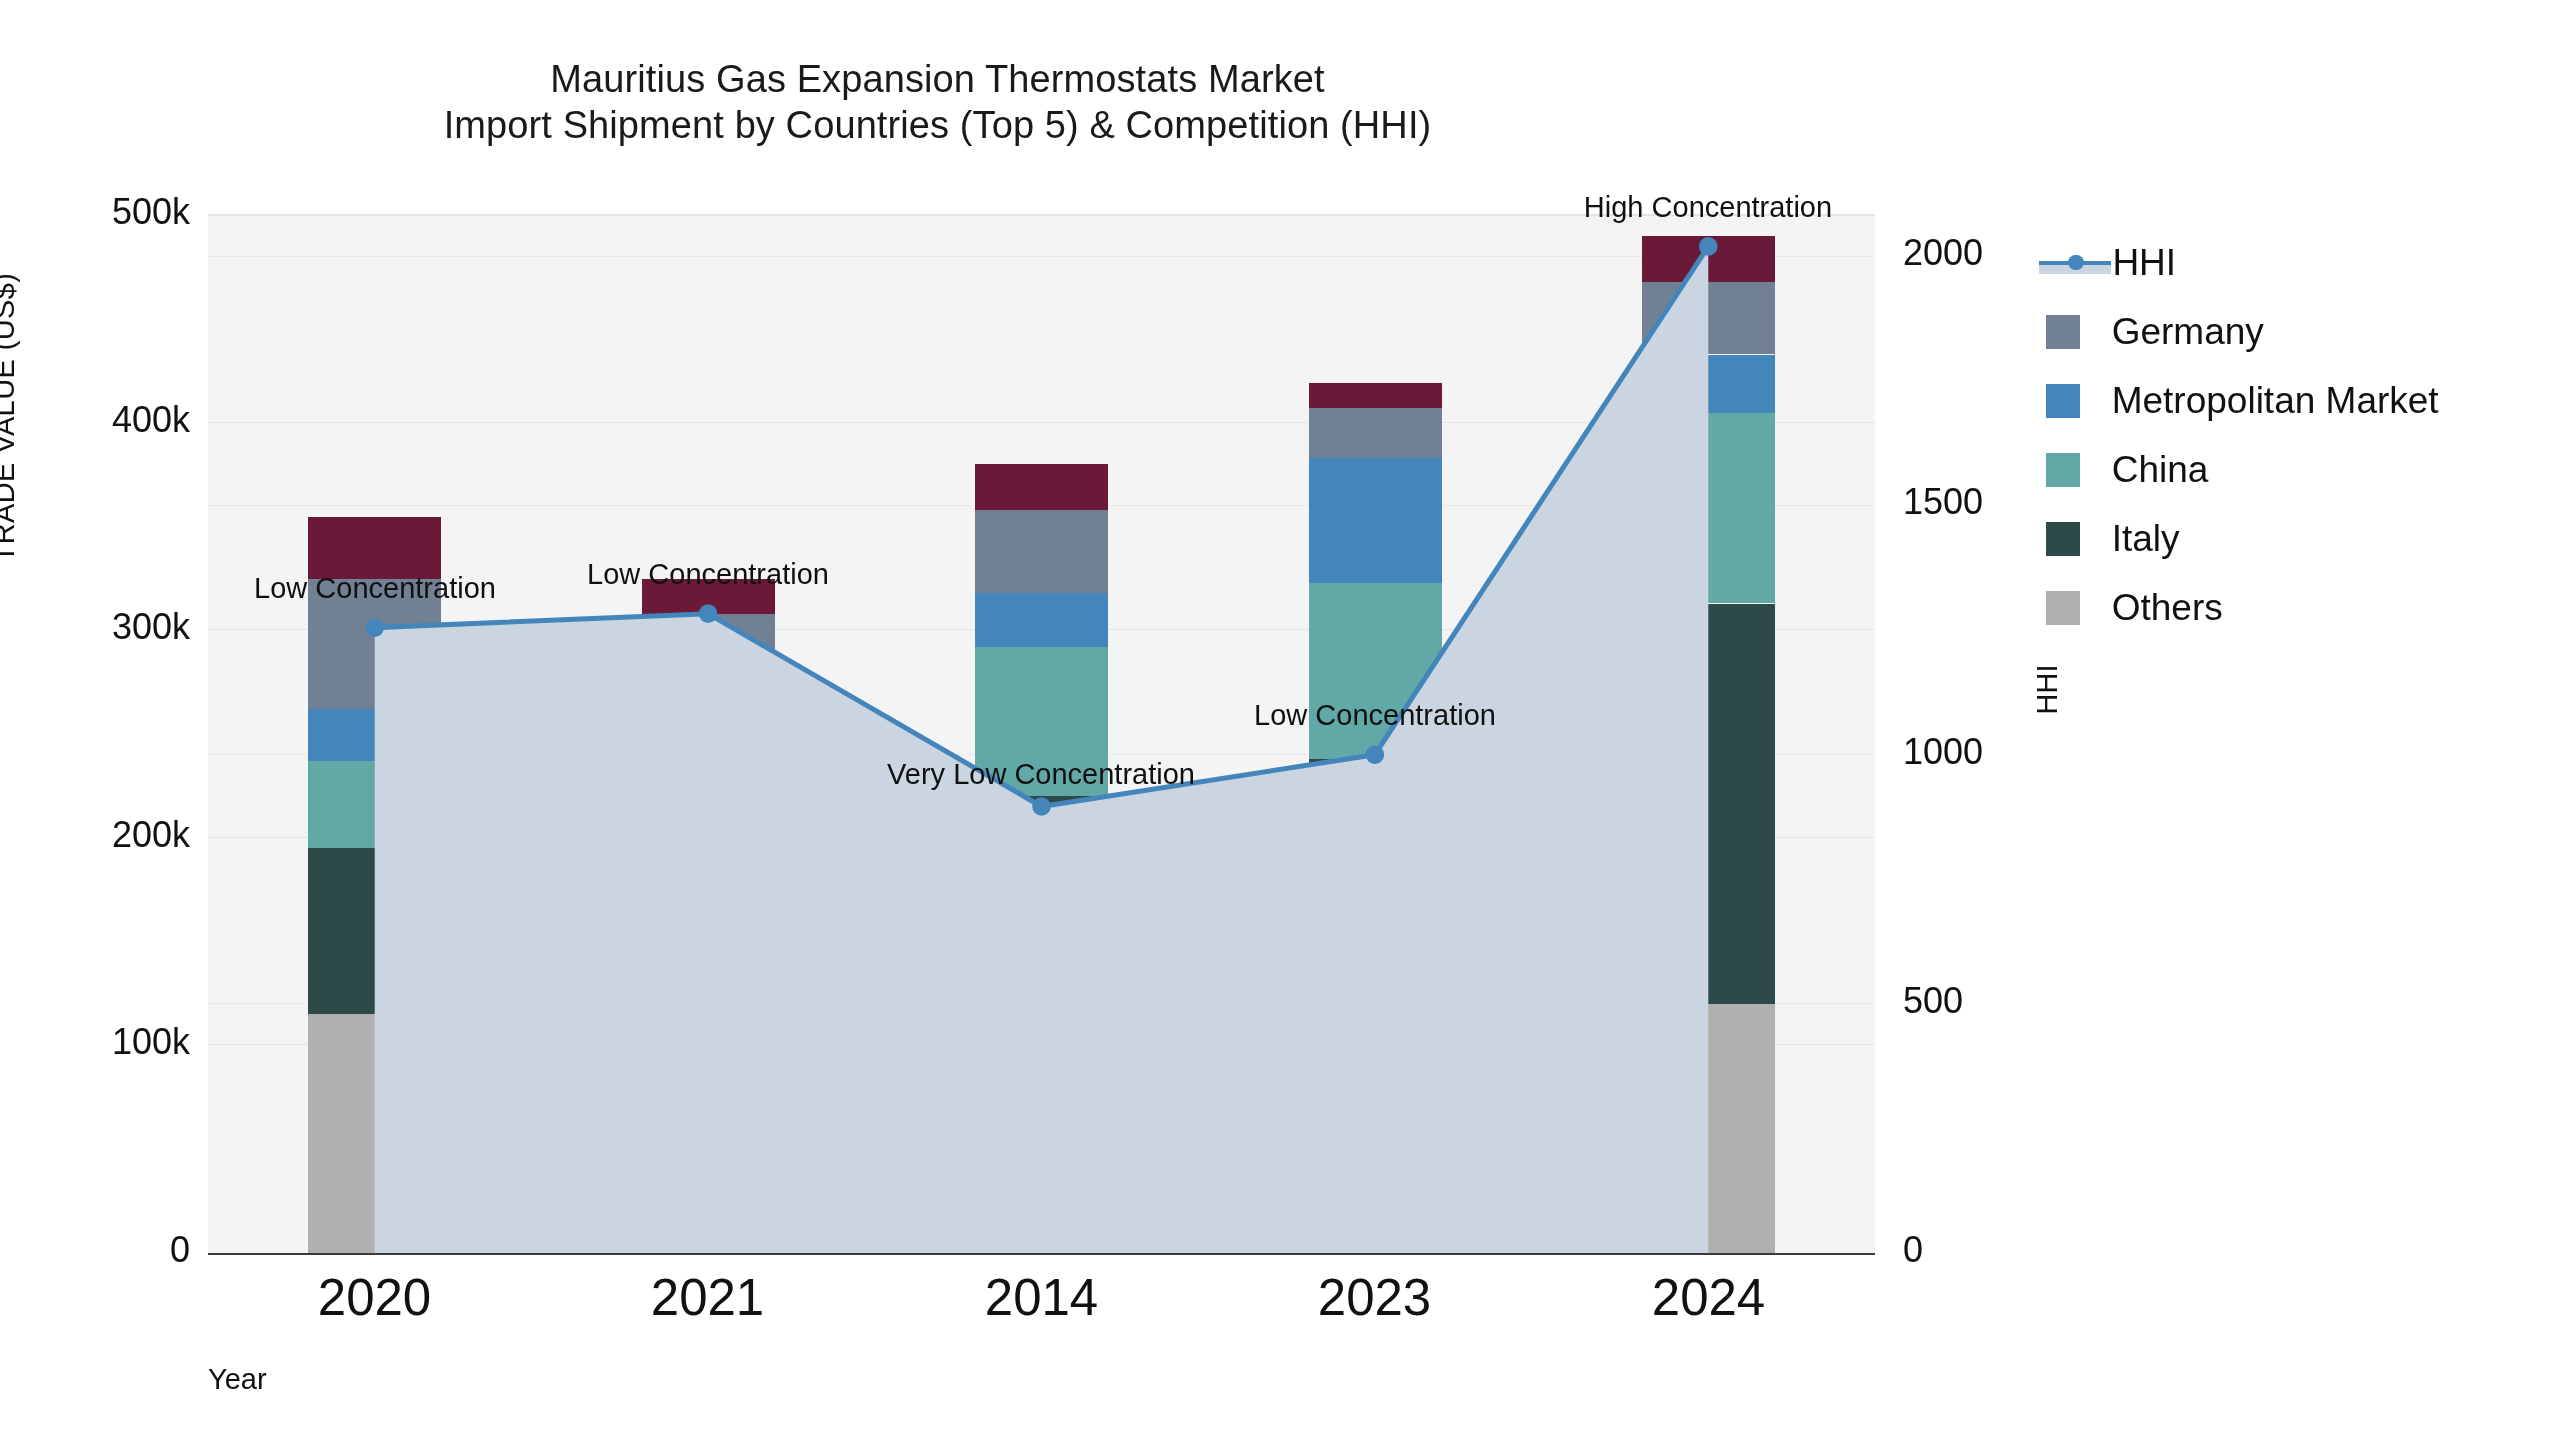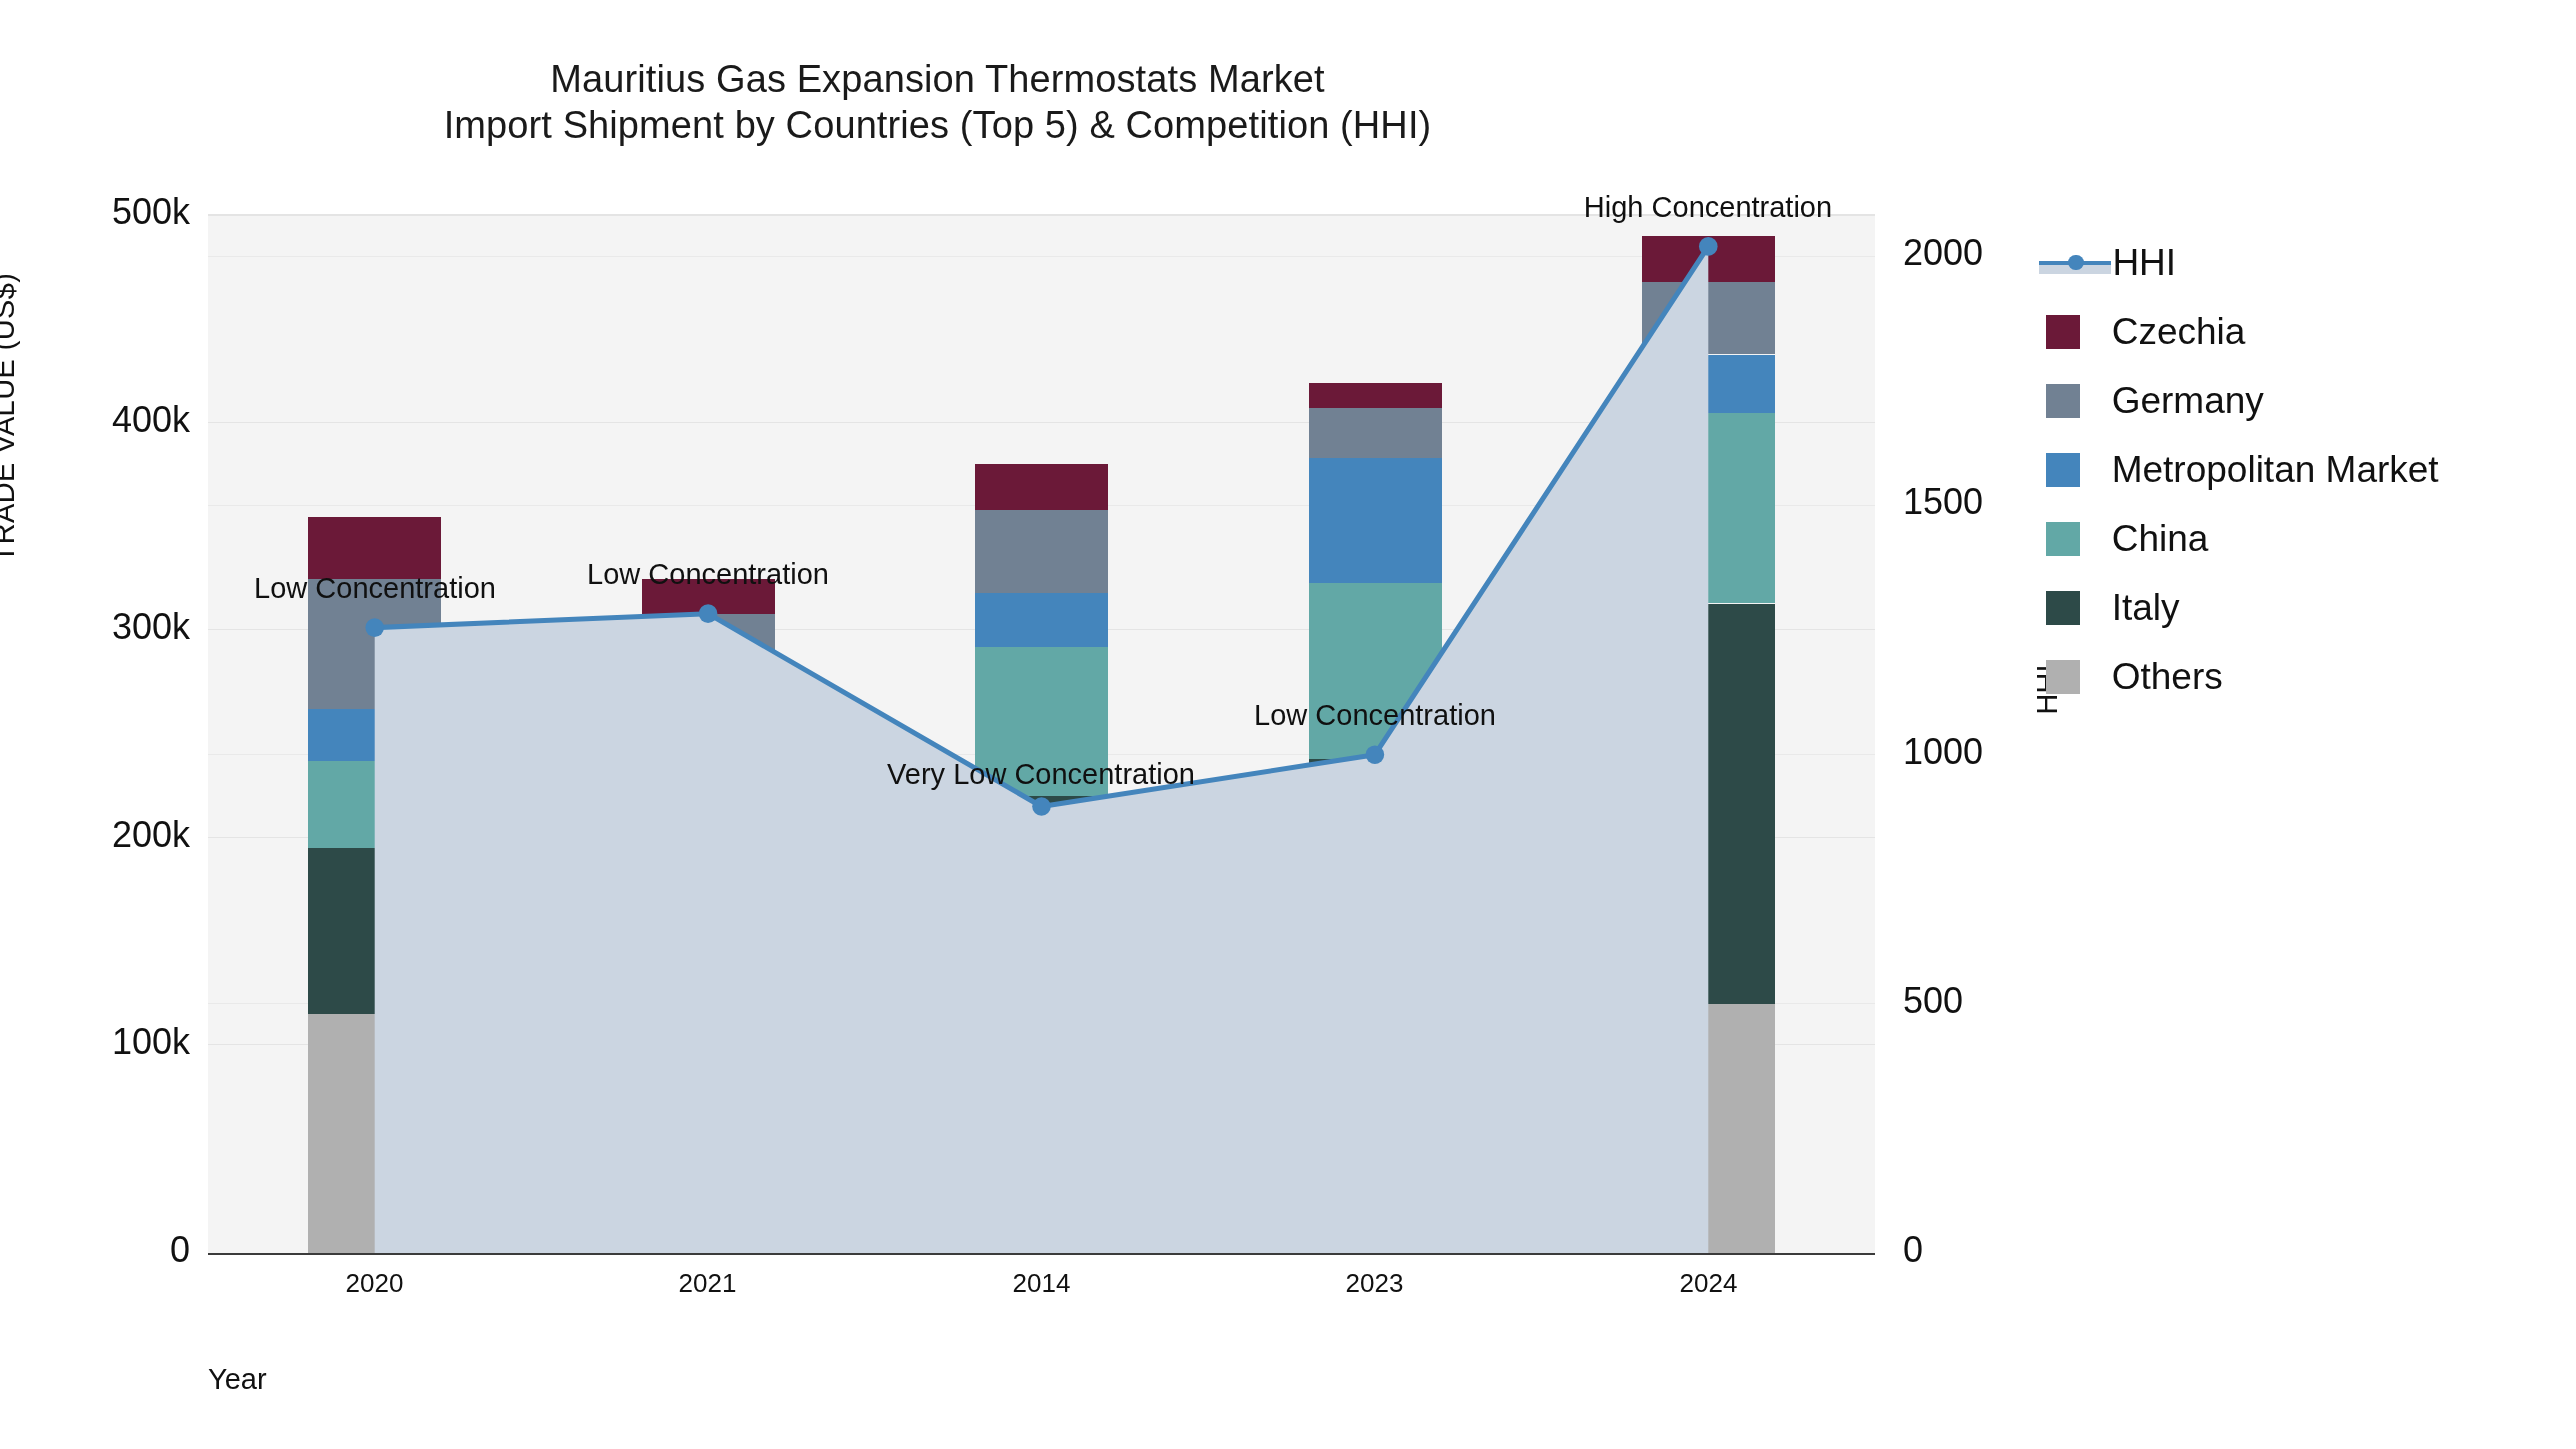--- a/index.html
+++ b/index.html
@@ -92,21 +92,21 @@
     font-size: 29px;
     color: #111;
   }
 
   
   .xtick {
     position: absolute;
     top: 1268px;
     width: 215px;
     text-align: center;
-    font-size: 26px;
+    font-size: 51px;
     color: #111;
   }
   #xlabel {
     position: absolute;
     left: 208px;
     top: 1363px;
     width: 1667px;
     text-align: left;
     font-size: 29px;
     color: #111;
@@ -313,24 +313,20 @@
 <div id="legend">
     <div class="legend-row">
       <span class="legend-line-marker">
         <span class="fillband"></span>
         <span class="lline" style="background: rgb(68, 133, 188);"></span>
         <span class="ldot" style="background: rgb(68, 133, 188);"></span>
       </span>
       <span class="legend-label">HHI</span>
     </div>
     <div class="legend-row">
-      <span class="legend-swatch" style="background: rgb(107, 25, 56);"></span>
-      <span class="legend-label">Czechia</span>
-    </div>
-    <div class="legend-row">
       <span class="legend-swatch" style="background: rgb(113, 129, 147);"></span>
       <span class="legend-label">Germany</span>
     </div>
     <div class="legend-row">
       <span class="legend-swatch" style="background: rgb(68, 133, 188);"></span>
       <span class="legend-label">Metropolitan Market</span>
     </div>
     <div class="legend-row">
       <span class="legend-swatch" style="background: rgb(98, 168, 166);"></span>
       <span class="legend-label">China</span>

